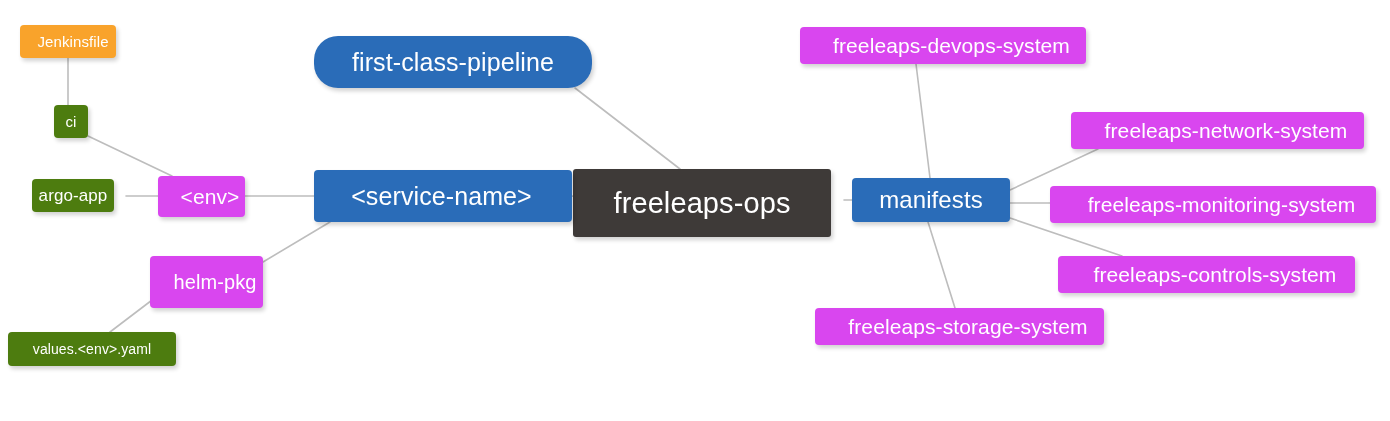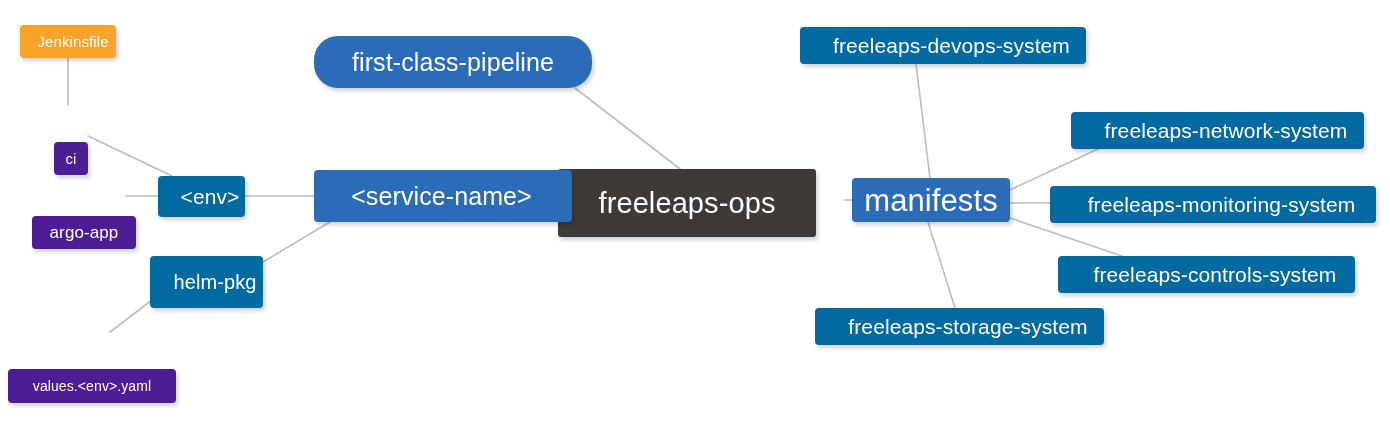--- a/index.html
+++ b/index.html
@@ -40,23 +40,23 @@
     box-shadow: 2px 3px 4px rgba(0,0,0,0.18);
     text-align: center;
     padding: 0 10px;
     letter-spacing: 0.1px;
   }
   .n-root {
     background: #3e3a38;
     border-radius: 3px;
   }
   .n-blue   { background: #2a6cb8; }
-  .n-green  { background: #0369a1; padding-left: 27px; }
+  .n-green  { background: #d946ef; padding-left: 27px; }
   .n-orange { background: #f9a32b; }
-  .n-red    { background: #4c1d95; margin-top: 37px; }
+  .n-red    { background: #4d7c0f; }
 </style>
 </head>
 <body>
 
 <div id="canvas">
   <svg id="edges" width="1390" height="421" viewBox="0 0 1390 421">
       <line x1="586" y1="200" x2="572" y2="196" stroke="#bdbdbd" stroke-width="1.6" stroke-linecap="round"></line>
       <line x1="680" y1="169" x2="575" y2="88" stroke="#bdbdbd" stroke-width="1.6" stroke-linecap="round"></line>
       <line x1="844" y1="200" x2="852" y2="200" stroke="#bdbdbd" stroke-width="1.6" stroke-linecap="round"></line>
       <line x1="314" y1="196" x2="245" y2="196" stroke="#bdbdbd" stroke-width="1.6" stroke-linecap="round"></line>
@@ -65,28 +65,28 @@
       <line x1="172" y1="176" x2="88" y2="136" stroke="#bdbdbd" stroke-width="1.6" stroke-linecap="round"></line>
       <line x1="68" y1="105" x2="68" y2="58" stroke="#bdbdbd" stroke-width="1.6" stroke-linecap="round"></line>
       <line x1="160" y1="294" x2="110" y2="332" stroke="#bdbdbd" stroke-width="1.6" stroke-linecap="round"></line>
       <line x1="930" y1="178" x2="916" y2="64" stroke="#bdbdbd" stroke-width="1.6" stroke-linecap="round"></line>
       <line x1="1010" y1="190" x2="1098" y2="149" stroke="#bdbdbd" stroke-width="1.6" stroke-linecap="round"></line>
       <line x1="1010" y1="203" x2="1050" y2="203" stroke="#bdbdbd" stroke-width="1.6" stroke-linecap="round"></line>
       <line x1="1010" y1="218" x2="1122" y2="256" stroke="#bdbdbd" stroke-width="1.6" stroke-linecap="round"></line>
       <line x1="928" y1="222" x2="955" y2="308" stroke="#bdbdbd" stroke-width="1.6" stroke-linecap="round"></line>
     </svg>
   <div id="node-layer">
-      <div class="node n-root" style="left: 558px; top: 169px; width: 258px; height: 68px; font-size: 29px;">freeleaps-ops</div>
+      <div class="node n-root" style="left: 573px; top: 169px; width: 258px; height: 68px; font-size: 29px;">freeleaps-ops</div>
       <div class="node n-blue" style="left: 314px; top: 170px; width: 258px; height: 52px; font-size: 25px; padding-left: 7px;">&lt;service-name&gt;</div>
       <div class="node n-blue" style="left: 314px; top: 36px; width: 278px; height: 52px; font-size: 25px; border-radius: 24px;">first-class-pipeline</div>
-      <div class="node n-blue" style="left: 852px; top: 178px; width: 158px; height: 44px; font-size: 31px;">manifests</div>
+      <div class="node n-blue" style="left: 852px; top: 178px; width: 158px; height: 44px; font-size: 24px;">manifests</div>
       <div class="node n-green" style="left: 158px; top: 176px; width: 87px; height: 41px; font-size: 21px;">&lt;env&gt;</div>
       <div class="node n-green" style="left: 150px; top: 256px; width: 113px; height: 52px; font-size: 20px;">helm-pkg</div>
       <div class="node n-red" style="left: 54px; top: 105px; width: 34px; height: 33px; font-size: 15px;">ci</div>
-      <div class="node n-red" style="left: 32px; top: 179px; width: 104px; height: 33px; font-size: 17px;">argo-app</div>
+      <div class="node n-red" style="left: 32px; top: 179px; width: 82px; height: 33px; font-size: 17px;">argo-app</div>
       <div class="node n-orange" style="left: 20px; top: 25px; width: 96px; height: 33px; font-size: 15px; padding-left: 20px;">Jenkinsfile</div>
       <div class="node n-red" style="left: 8px; top: 332px; width: 168px; height: 34px; font-size: 14px;">values.&lt;env&gt;.yaml</div>
       <div class="node n-green" style="left: 800px; top: 27px; width: 286px; height: 37px; font-size: 21px;">freeleaps-devops-system</div>
       <div class="node n-green" style="left: 1055px; top: 112px; width: 293px; height: 37px; font-size: 21px; margin-left: 16px;">freeleaps-network-system</div>
       <div class="node n-green" style="left: 1050px; top: 186px; width: 326px; height: 37px; font-size: 21px;">freeleaps-monitoring-system</div>
       <div class="node n-green" style="left: 1058px; top: 256px; width: 297px; height: 37px; font-size: 21px;">freeleaps-controls-system</div>
       <div class="node n-green" style="left: 815px; top: 308px; width: 289px; height: 37px; font-size: 21px;">freeleaps-storage-system</div>
     </div>
 </div>
 

